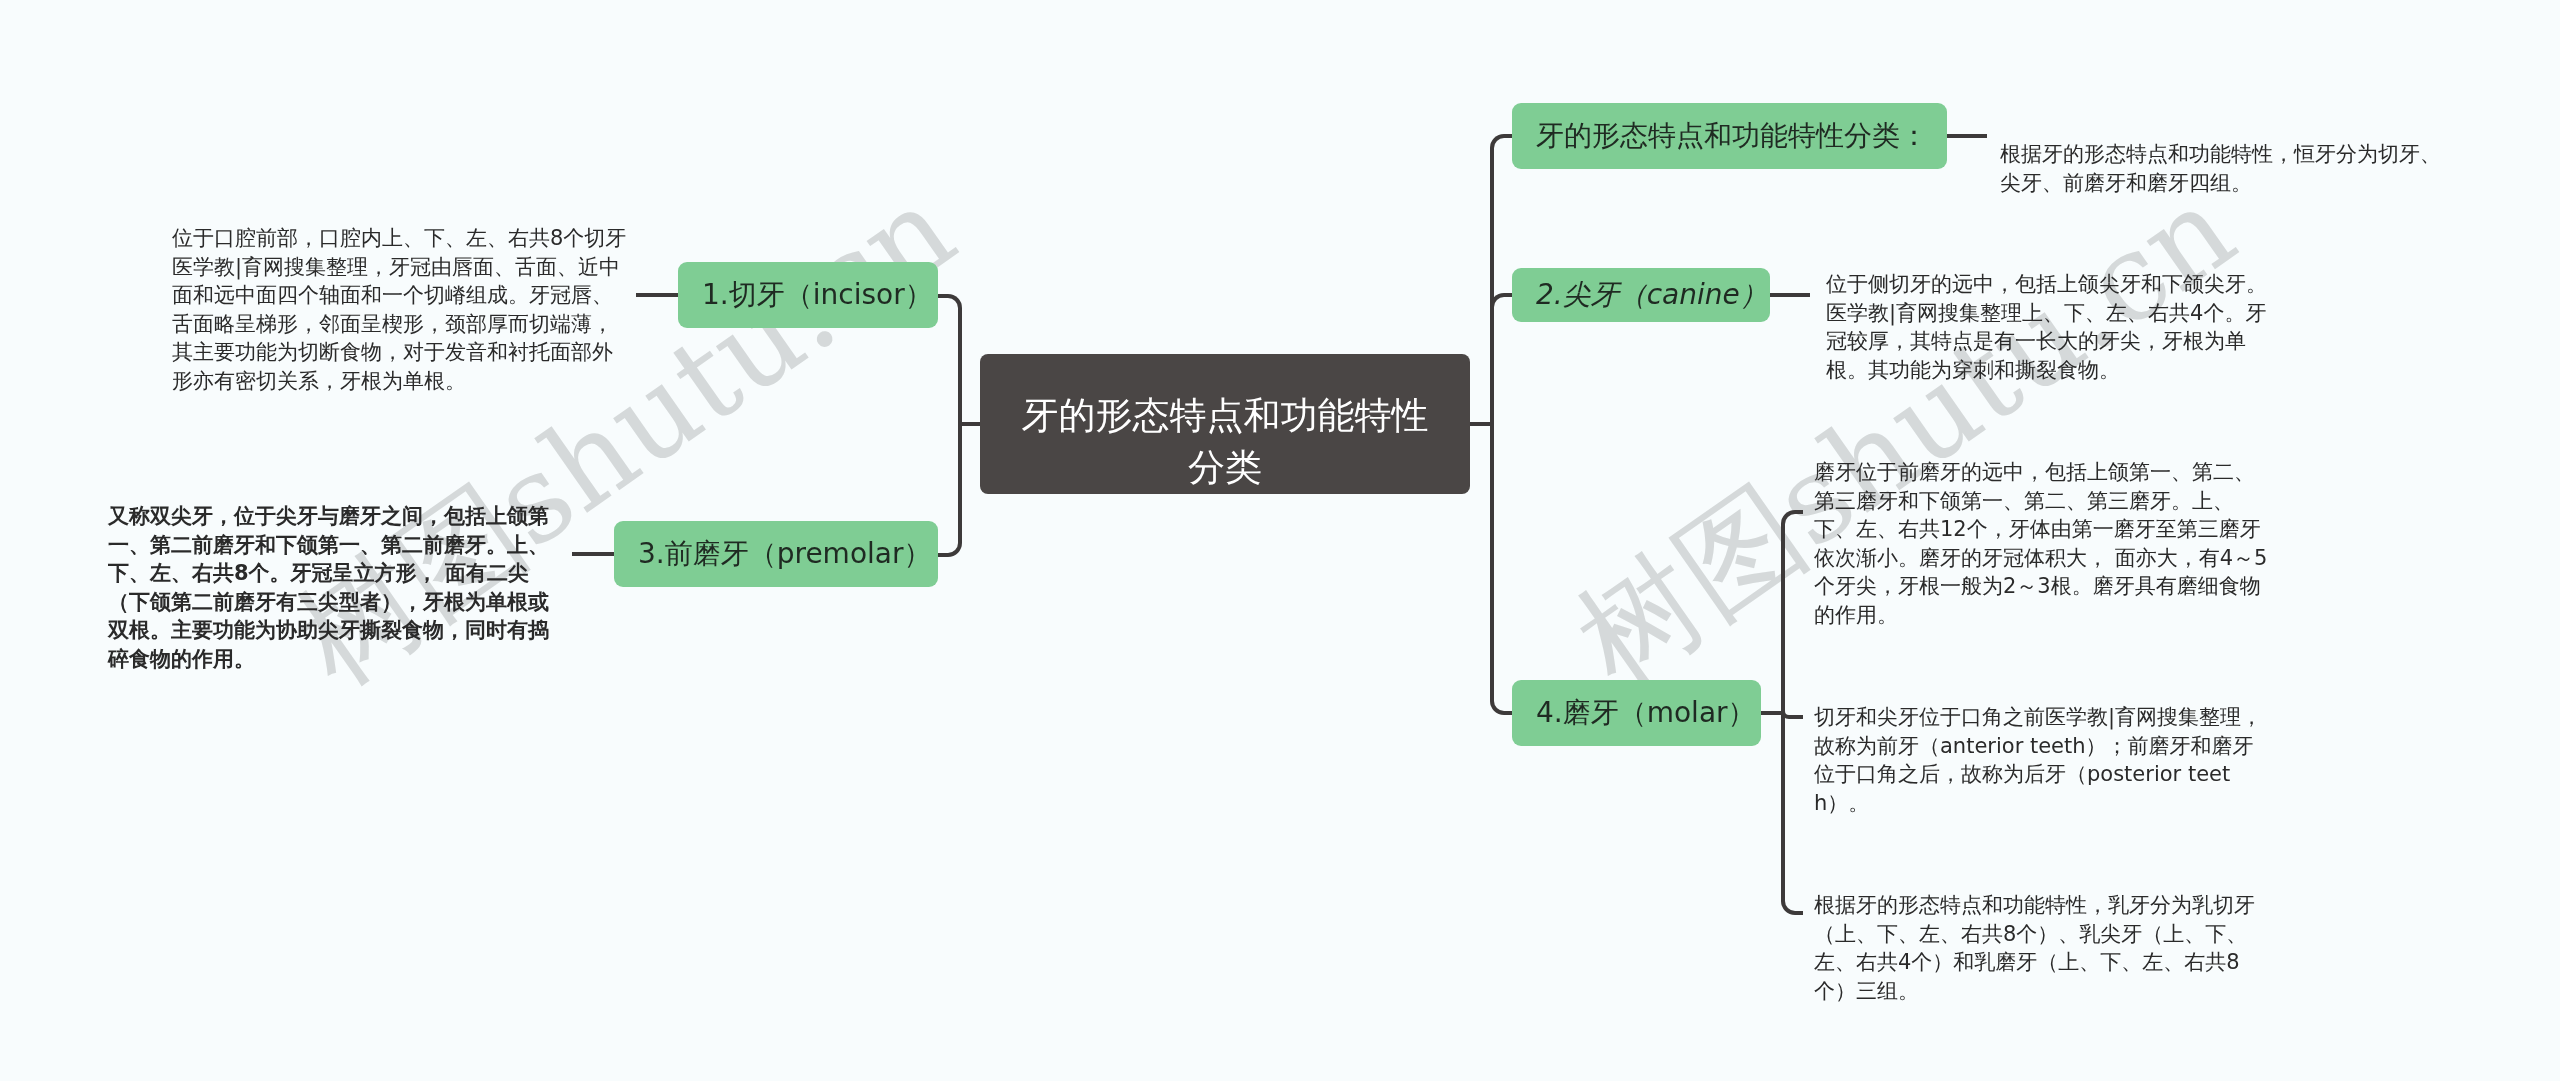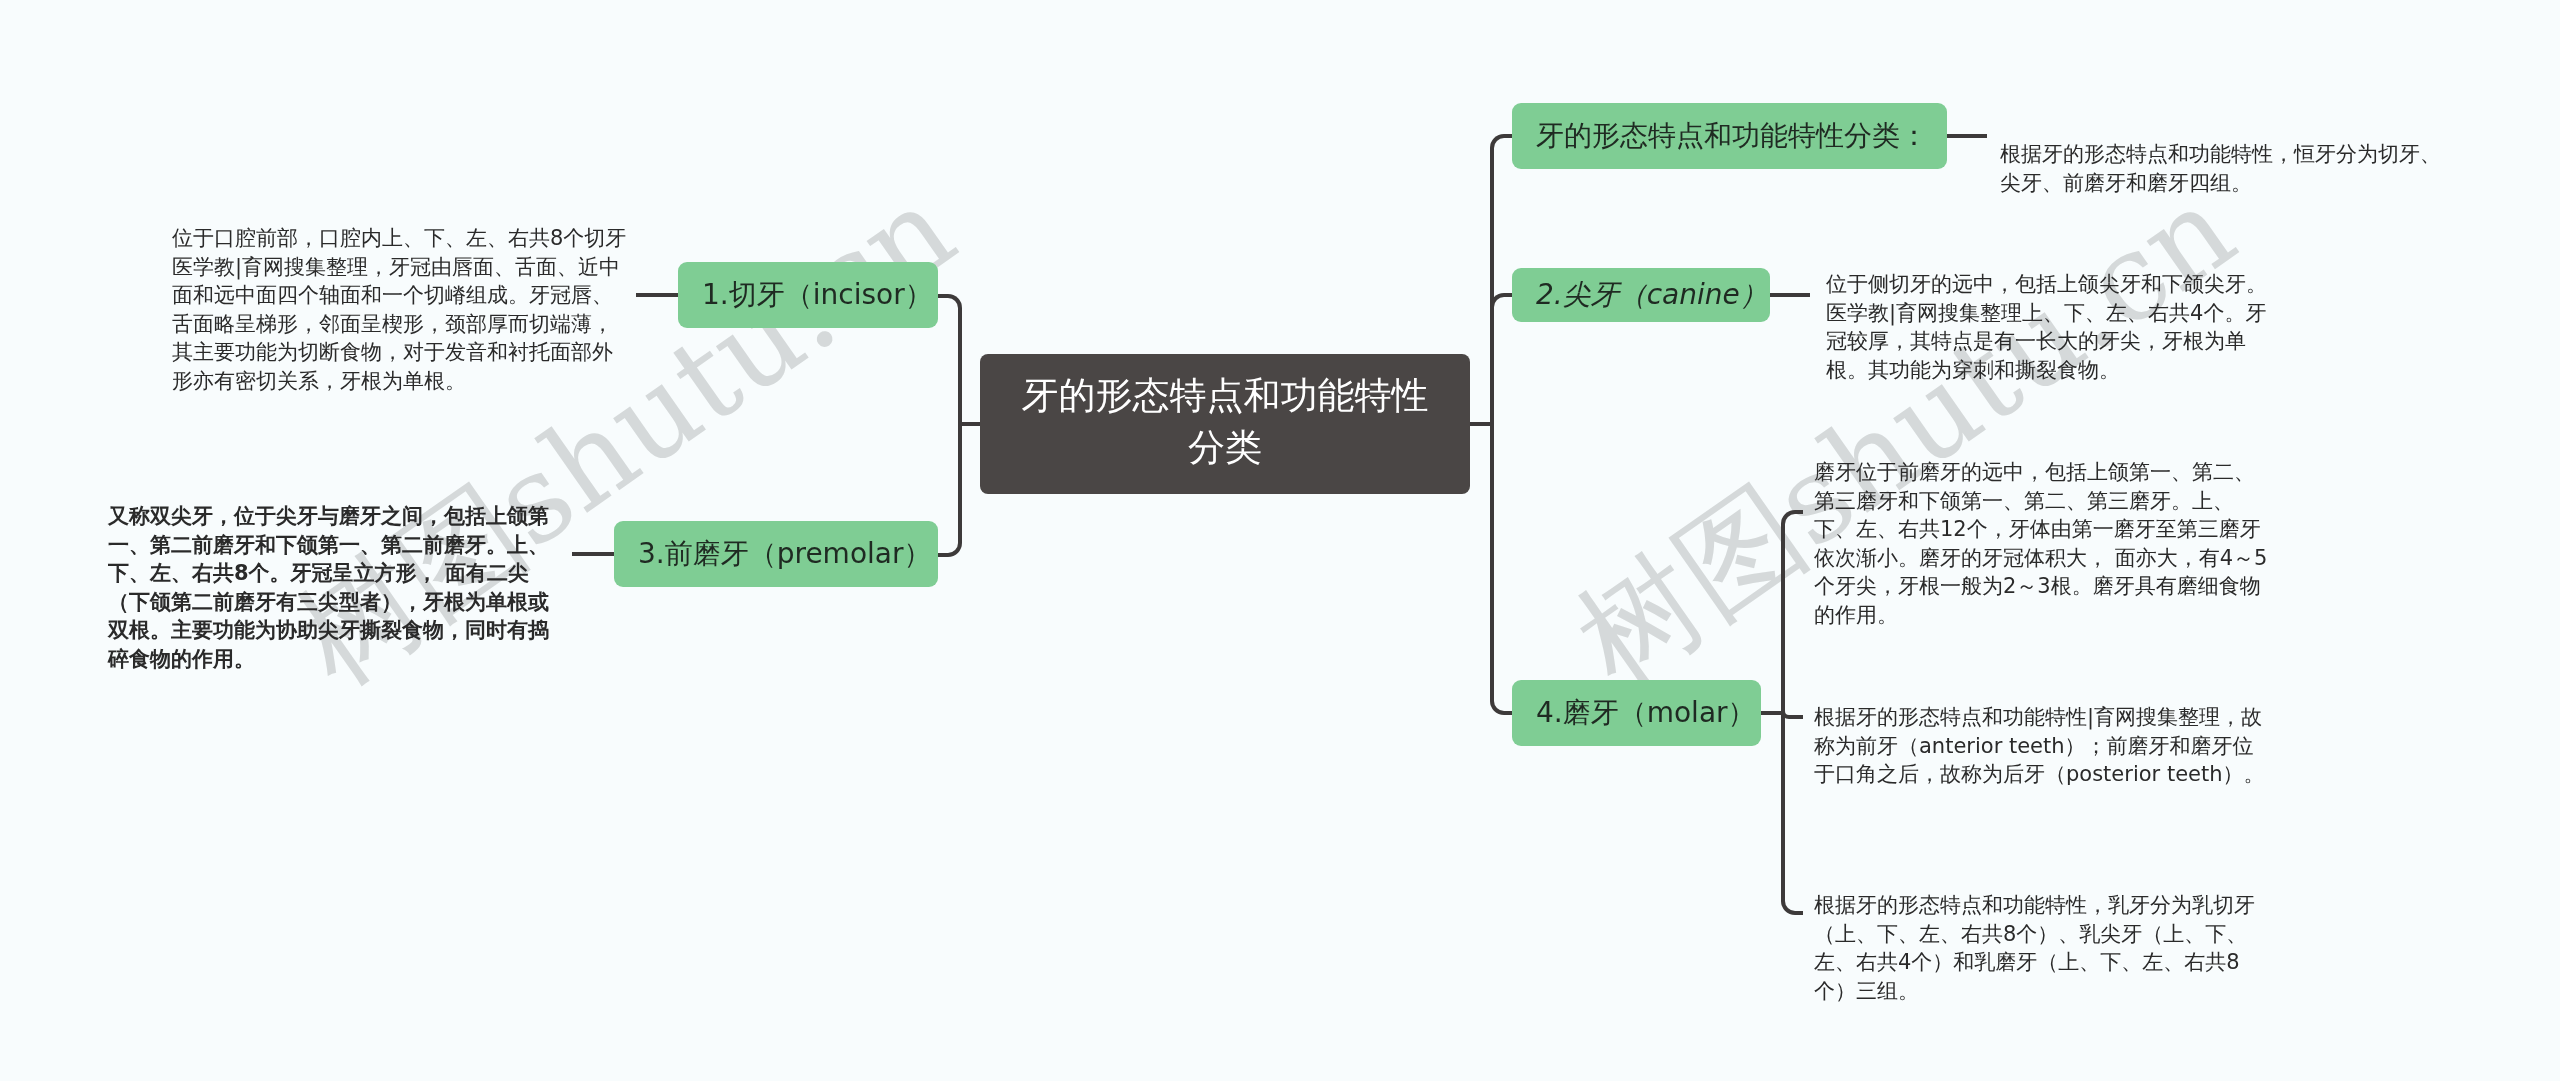--- a/index.html
+++ b/index.html
@@ -6,22 +6,22 @@
   body {
     width:2560px; height:1081px; position:relative; overflow:hidden;
     background:#f8fcfd;
     font-family:"DejaVu Sans","Liberation Sans",sans-serif;
     color:#222;
   }
   .abs { position:absolute; }
   .center-node {
     left:980px; top:354px; width:490px; height:140px;
     background:#4a4645; border-radius:8px; color:#fff;
-    display:flex; align-items:flex-start; justify-content:center; text-align:center;
-    font-size:37px; line-height:52px; padding:16px 30px; box-sizing:border-box;
+    display:flex; align-items:flex-end; justify-content:center; text-align:center;
+    font-size:37px; line-height:52px; padding:0 30px; box-sizing:border-box;
   }
   .node {
     background:#7fcd94; border-radius:9px; color:#1f2a22;
     display:flex; align-items:center; box-sizing:border-box;
     font-size:28px; white-space:nowrap; padding-left:24px;
   }
   .desc {
     font-size:21px; line-height:28.5px; color:#2a2a2a;margin-top:32px;
   }
   .line-h { height:4px; background:#3d3a3a; }
@@ -76,14 +76,14 @@
 
 <div class="abs node" style="left:1512px; top:268px; width:258px; height:54px;font-style:italic;">
   <span>2.尖牙（canine）</span>
 </div>
 <div class="abs desc" style="left:1826px; top:238px; width:456px;">位于侧切牙的远中，包括上颌尖牙和下颌尖牙。医学教|育网搜集整理上、下、左、右共4个。牙冠较厚，其特点是有一长大的牙尖，牙根为单根。其功能为穿刺和撕裂食物。</div>
 
 <div class="abs node" style="left:1512px; top:680px; width:249px; height:66px;">
   <span>4.磨牙（molar）</span>
 </div>
 <div class="abs desc" style="left:1814px; top:426px; width:456px;">磨牙位于前磨牙的远中，包括上颌第一、第二、第三磨牙和下颌第一、第二、第三磨牙。上、下、左、右共12个，牙体由第一磨牙至第三磨牙依次渐小。磨牙的牙冠体积大， 面亦大，有4～5个牙尖，牙根一般为2～3根。磨牙具有磨细食物的作用。</div>
-<div class="abs desc" style="left:1814px; top:671px; width:456px; word-break:break-all;">根据牙的形态特点和功能特性|育网搜集整理，故称为前牙（anterior teeth）；前磨牙和磨牙位于口角之后，故称为后牙（posterior teeth）。</div>
+<div class="abs desc" style="left:1814px; top:671px; width:456px; word-break:break-all;">切牙和尖牙位于口角之前医学教|育网搜集整理，故称为前牙（anterior teeth）；前磨牙和磨牙位于口角之后，故称为后牙（posterior teeth）。</div>
 <div class="abs desc" style="left:1814px; top:859px; width:456px;">根据牙的形态特点和功能特性，乳牙分为乳切牙（上、下、左、右共8个）、乳尖牙（上、下、左、右共4个）和乳磨牙（上、下、左、右共8个）三组。</div>
 
 </body></html>

